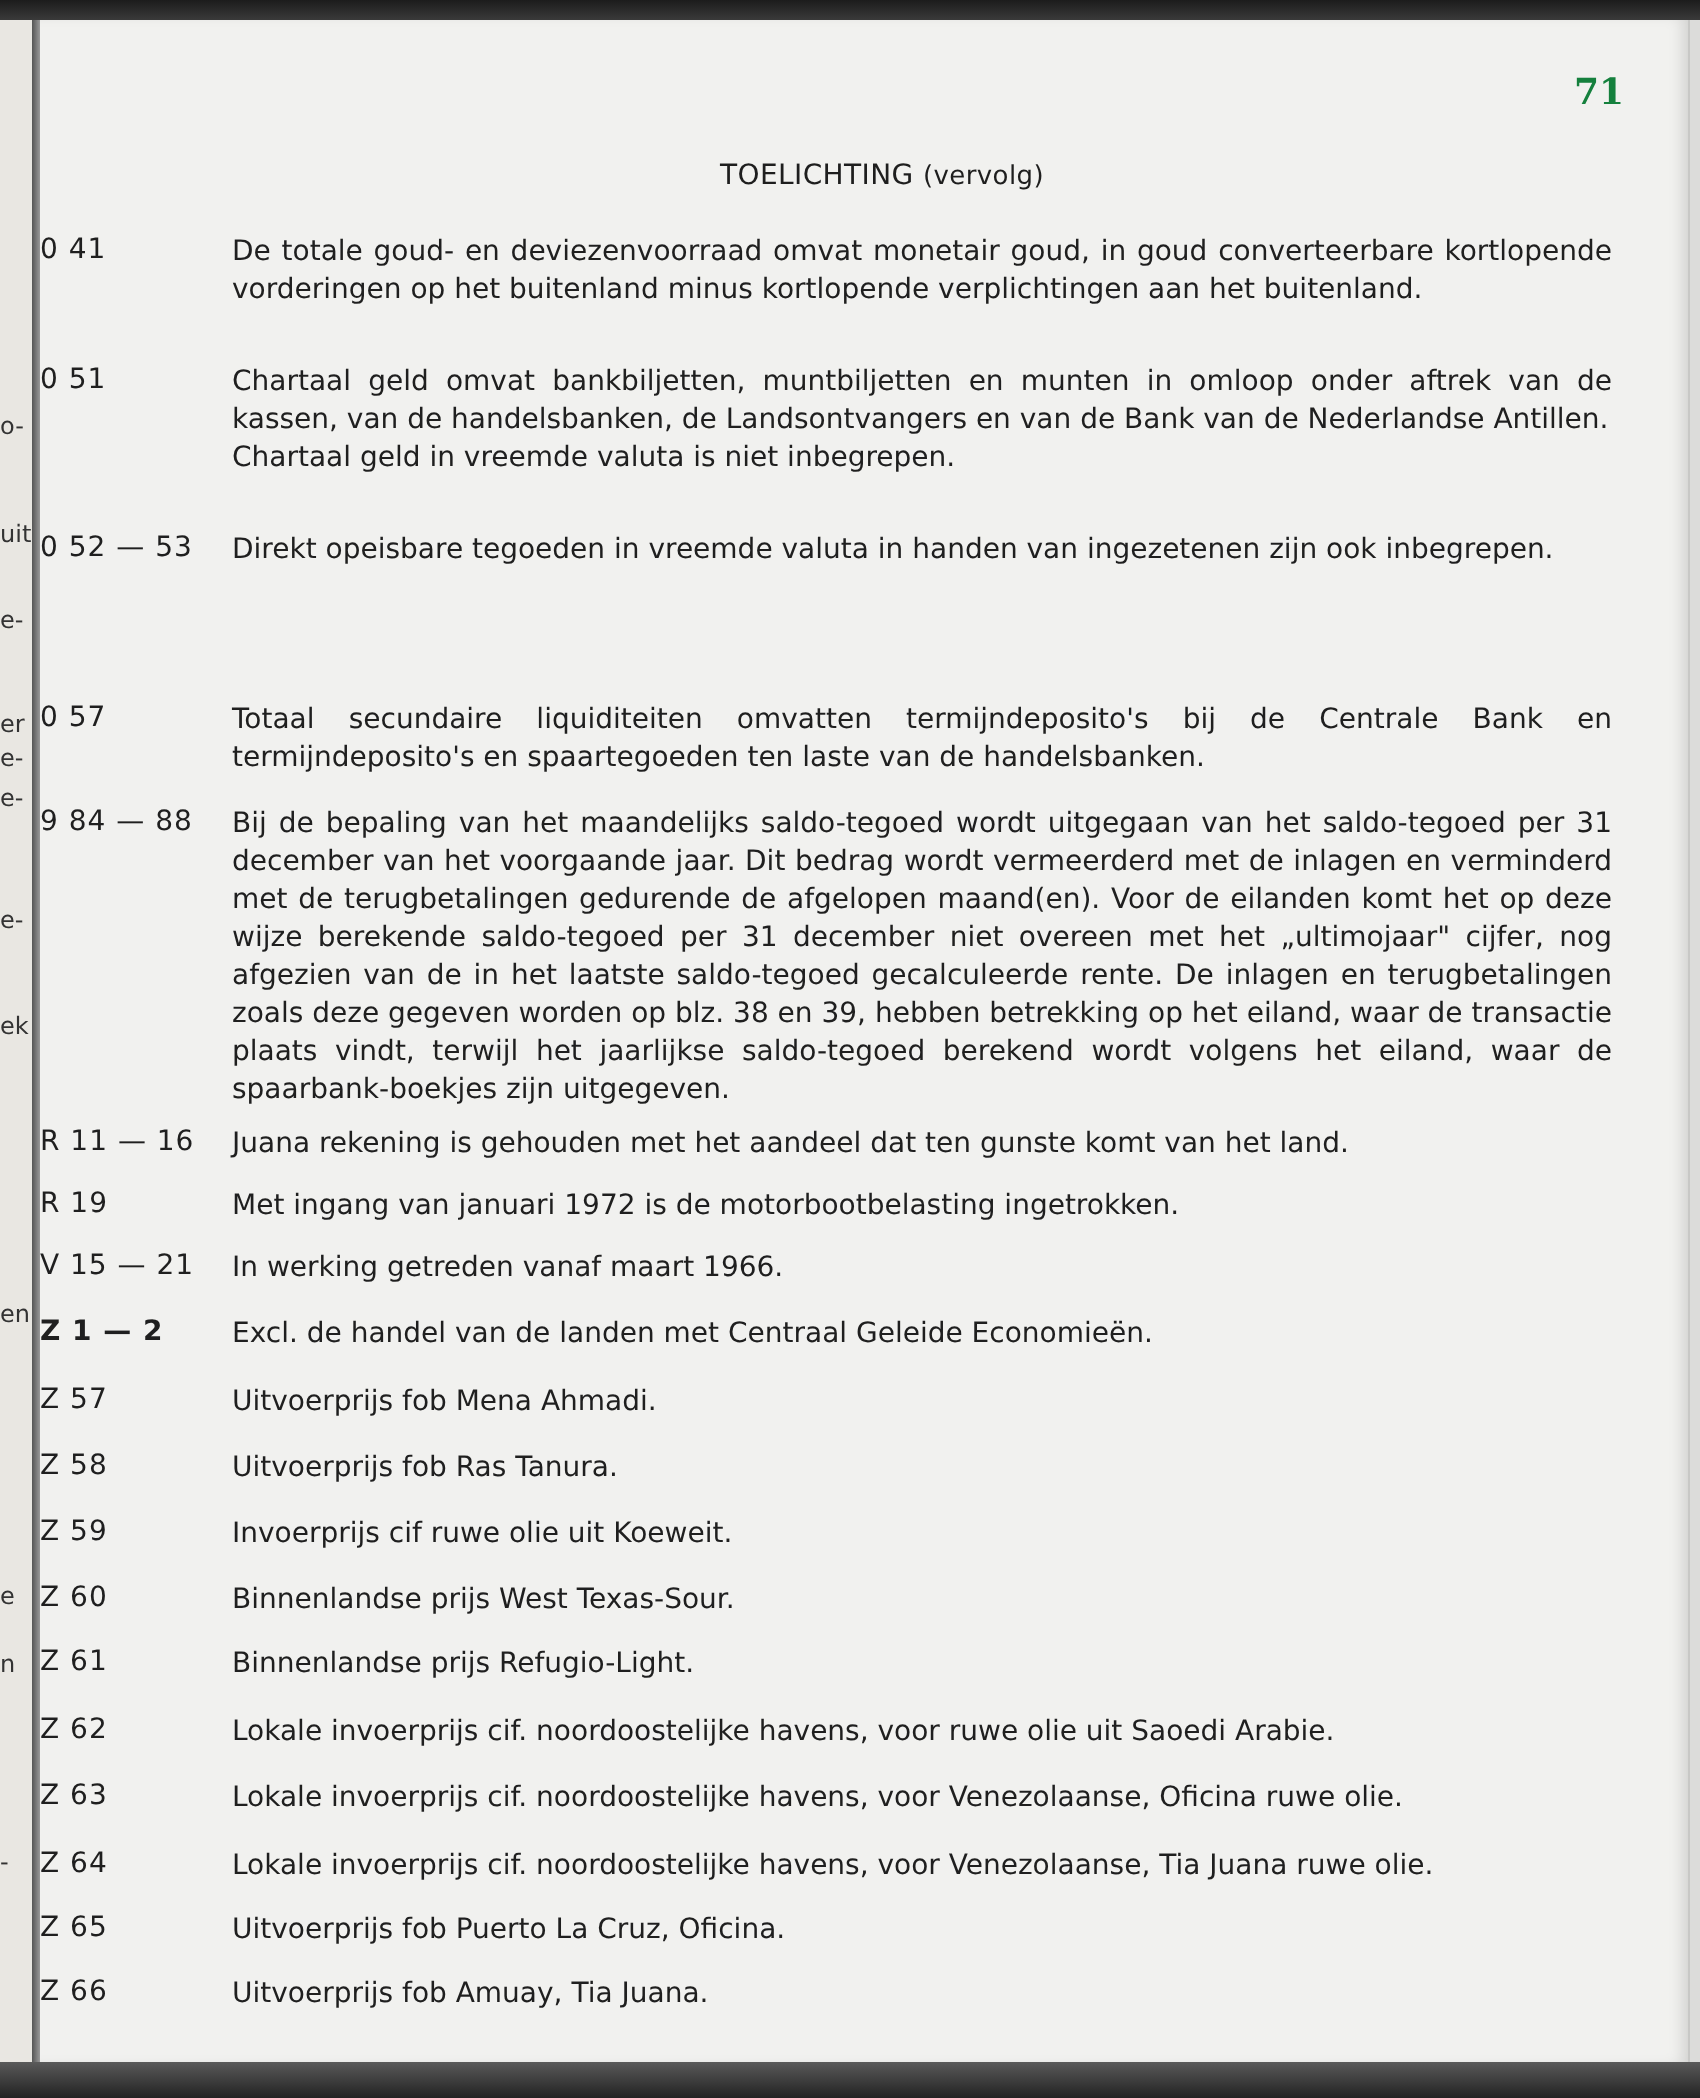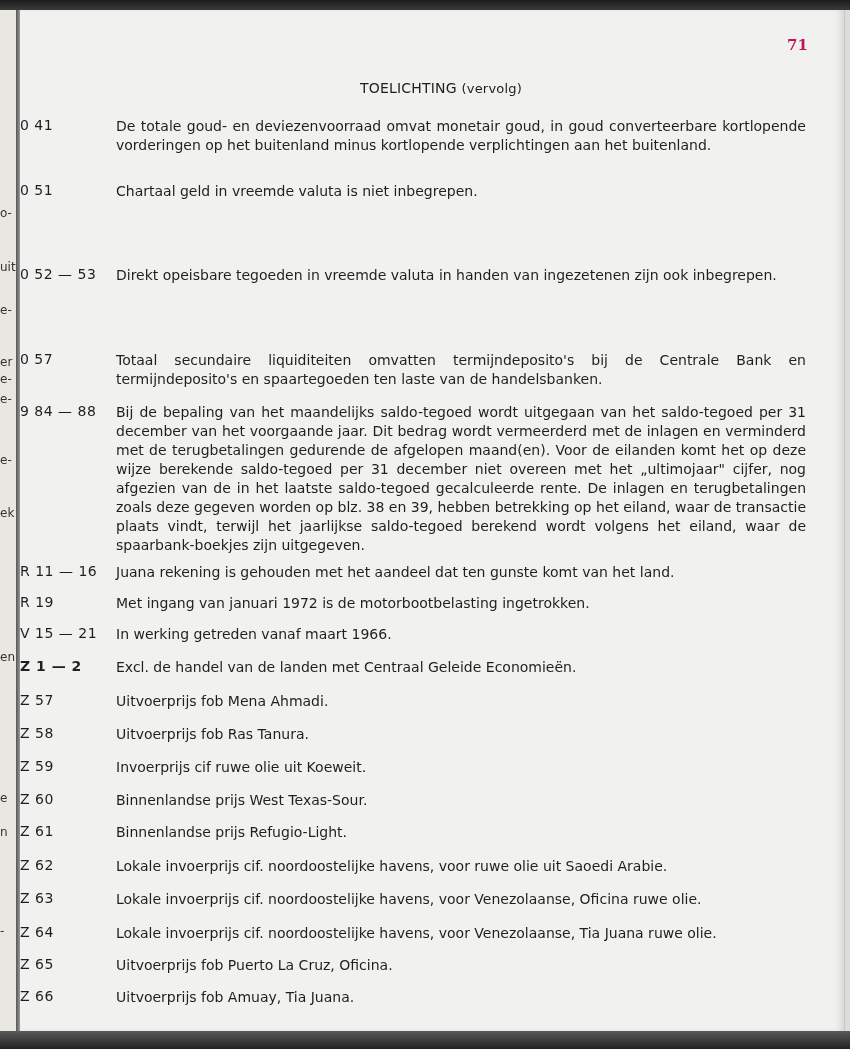--- a/index.html
+++ b/index.html
@@ -31,21 +31,21 @@
     position: absolute; left: 20px; top: 10px; width: 824px; height: 1021px;
     background: #f1f1ef;
     box-shadow: inset -6px 0 8px -4px rgba(0,0,0,0.15);
   }
   .right-edge {
     position: absolute; left: 844px; top: 10px; width: 6px; height: 1021px;
     background: #dcdcda; border-left: 1px solid #c8c8c6;
   }
   .page-number {
     position: absolute; left: 767px; top: 26px;
-    font-family: "DejaVu Serif", serif; font-weight: bold; font-size: 15px; color: #be185d;
+    font-family: "DejaVu Serif", serif; font-weight: bold; font-size: 18px; color: #15803d;
   }
   .title {
     position: absolute; left: 16px; width: 810px; top: 70px; text-align: center;
     font-size: 14px; color: #1e1e1e; letter-spacing: 0.2px;
   }
   .title .sub { font-size: 13px; }
   .entry {
     position: absolute; left: 0; width: 824px; font-size: 14px; color: #1f1f1f;
   }
   .entry .code {
@@ -91,20 +91,21 @@
   <div class="entry" style="top:107px">
     <span class="code">0 41</span>
     <div class="text">
       <p>De totale goud- en deviezenvoorraad omvat monetair goud, in goud converteerbare kortlopende vorderingen op het buitenland minus kortlopende verplichtingen aan het buitenland.</p>
     </div>
   </div>
 
   <div class="entry" style="top:172px">
     <span class="code">0 51</span>
     <div class="text">
+      <p>Chartaal geld omvat bankbiljetten, muntbiljetten en munten in omloop onder aftrek van de kassen, van de handelsbanken, de Landsontvangers en van de Bank van de Nederlandse Antillen.</p>
       <p>Chartaal geld in vreemde valuta is niet inbegrepen.</p>
     </div>
   </div>
 
   <div class="entry" style="top:256px">
     <span class="code">0 52 — 53</span>
     <div class="text">
       <p>Direkt opeisbare tegoeden in vreemde valuta in handen van ingezetenen zijn ook inbegrepen.</p>
     </div>
   </div>

